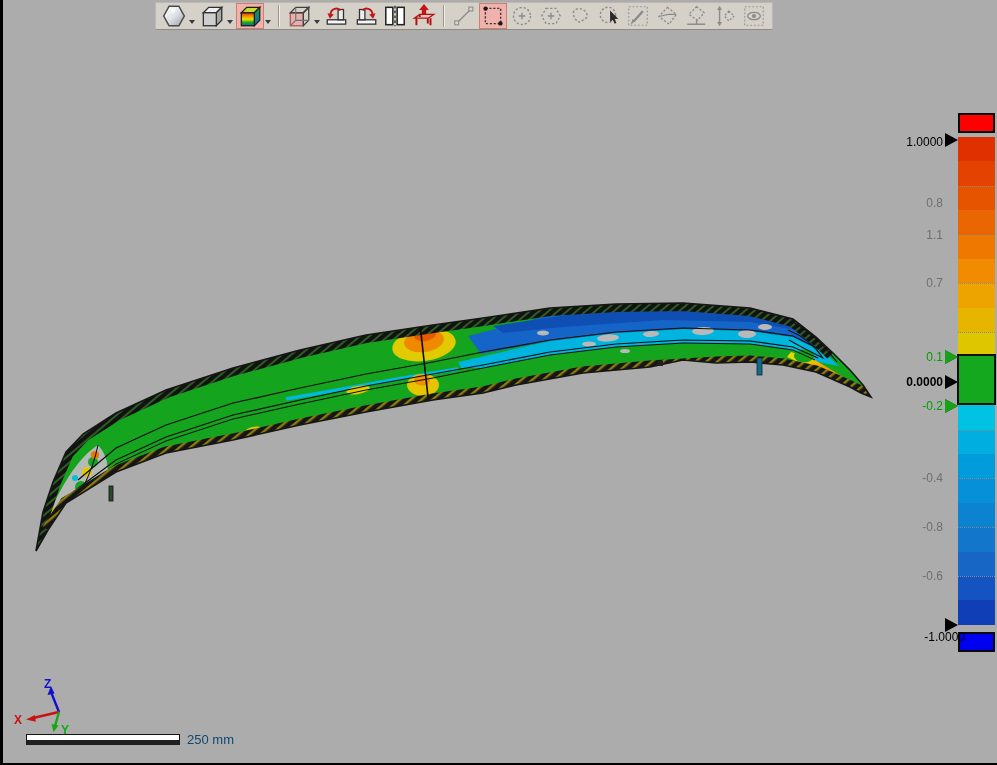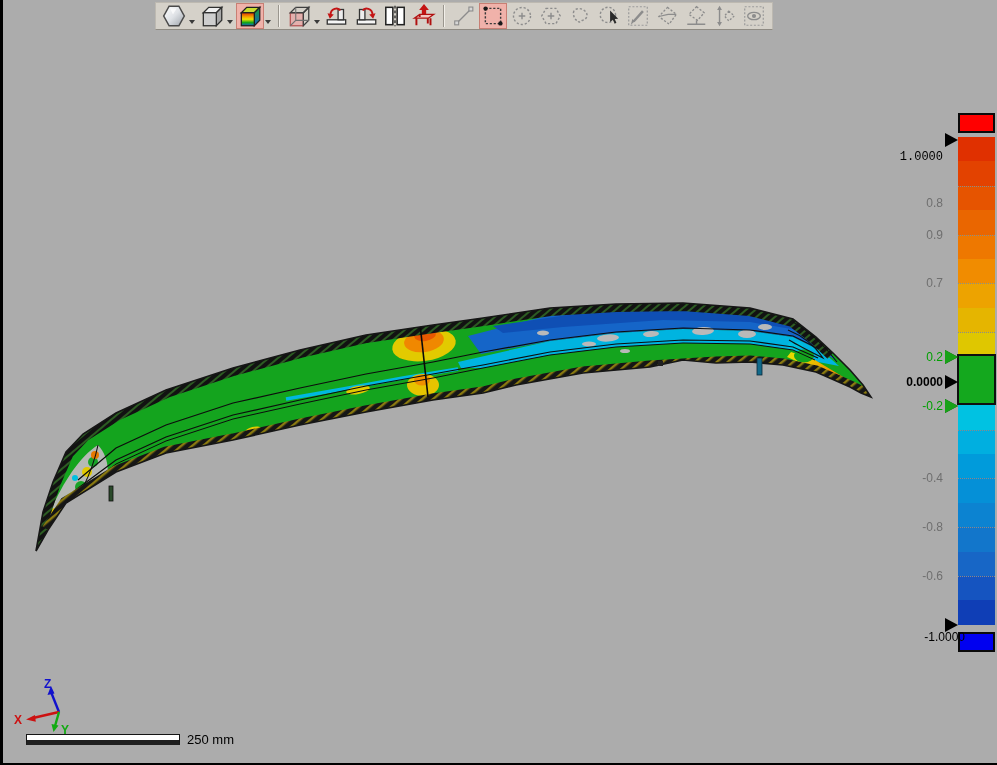--- a/index.html
+++ b/index.html
@@ -53,21 +53,21 @@
   .tri.green { border-left:13px solid #17a217; filter:drop-shadow(0 0 0.5px #044004); }
 
   
   #model-svg { position:absolute; left:0; top:0; }
   #triad-svg { position:absolute; left:0; top:668px; }
   #scalebar {
     position:absolute; left:23px; top:734px; width:154px; height:11px;
     background:#ffffff; border:1px solid #141414; border-bottom:5px solid #202020;
   }
   #scalebar-label {
-    position:absolute; left:184px; top:732px; font-size:13px; color:#000000;
+    position:absolute; left:184px; top:732px; font-size:13px; color:#0c4a6e;
   }
   svg text { font-family:"Liberation Sans", sans-serif; }
 </style>
 </head>
 <body>
 
 <div id="stage">
 
   <div id="toolbar">
 
@@ -385,25 +385,25 @@
       <div class="band" style="background-color: rgb(12, 131, 209);"></div>
       <div class="band sep" style="background-color: rgb(18, 118, 203);"></div>
       <div class="band" style="background-color: rgb(23, 102, 198);"></div>
       <div class="band sep" style="background-color: rgb(21, 84, 192);"></div>
       <div class="band" style="background-color: rgb(15, 62, 182);"></div>
     </div>
 
     <div id="tolbox" style="background-color: rgb(20, 168, 30);"></div>
     <div class="lg-box" style="top: 524px; background-color: rgb(0, 0, 240);"></div>
 
-    <div class="lval" style="top:42px;font-family:Liberation Mono, monospace;">1.0000</div>
+    <div class="lval" style="top:27px;">1.0000</div>
     <div class="ltick" style="top:88px;">0.8</div>
-    <div class="ltick" style="top:120px;">0.9</div>
+    <div class="ltick" style="top:120px;">1.1</div>
     <div class="ltick" style="top:168px;">0.7</div>
-    <div class="ltol" style="top:242px;">0.2</div>
+    <div class="ltol" style="top:242px;">0.1</div>
     <div class="lval" style="top:267px;font-weight:bold;">0.0000</div>
     <div class="ltol" style="top:291px;">-0.2</div>
     <div class="ltick" style="top:363px;">-0.4</div>
     <div class="ltick" style="top:412px;">-0.8</div>
     <div class="ltick" style="top:461px;">-0.6</div>
     <div class="lval" style="top:522px;margin-left:22px;">-1.0000</div>
 
     <div class="tri black" style="top:25px;"></div>
     <div class="tri green" style="top:242px;"></div>
     <div class="tri black" style="top:267px;"></div>

